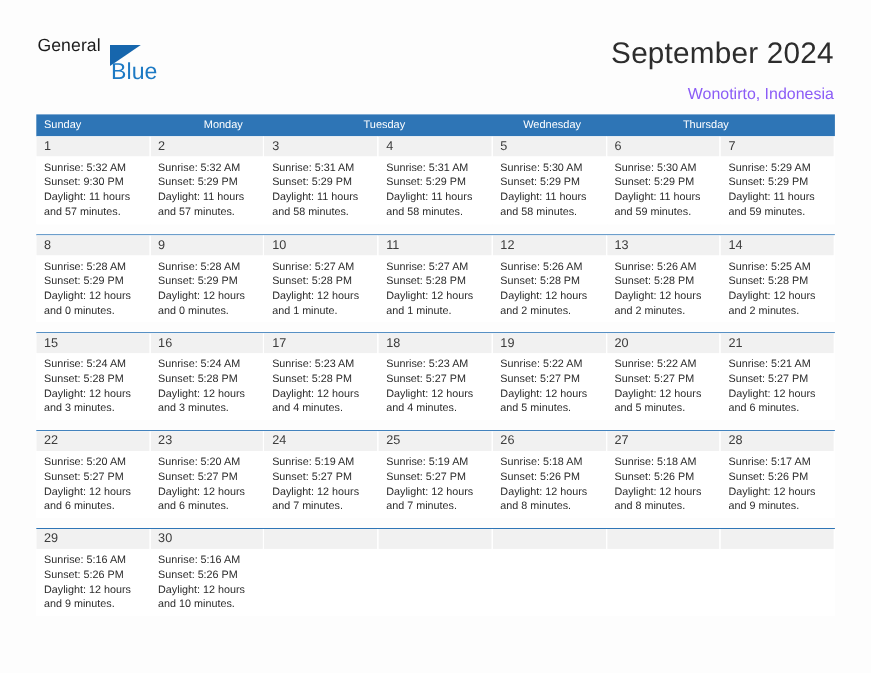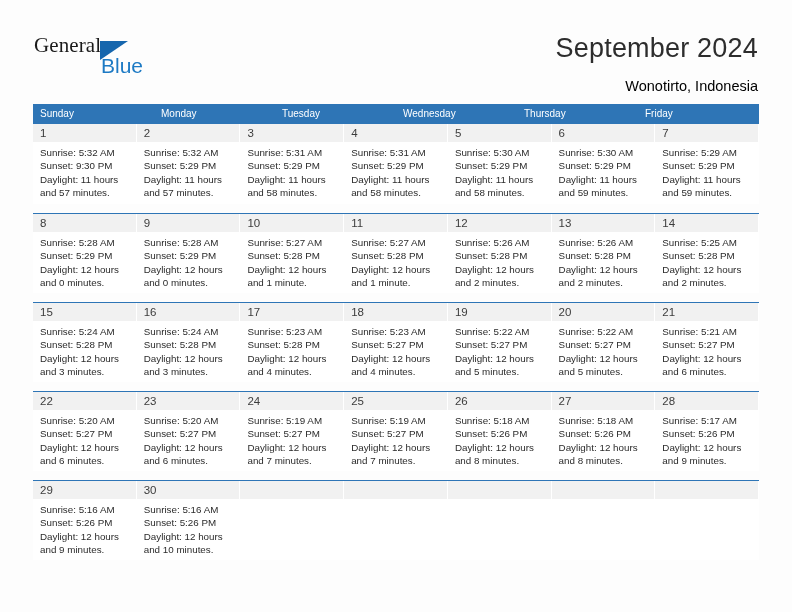--- a/index.html
+++ b/index.html
@@ -30,24 +30,24 @@
   .logo {
     position: absolute;
     left: 34px;
     top: 33px;
     width: 170px;
     height: 50px;
   }
   .logo-general {
     position: absolute;
     left: 0; top: 0;
-    font-size: 21px;
+    font-size: 16px;
     letter-spacing: .1px;
     color: #1b1b1b;
-    font-family: Liberation Serif, serif;
+    font-family: Liberation Sans, sans-serif;
   }
   .logo-blue {
     position: absolute;
     left: 27px;
     top: 21px;
     font-size: 21px;
     color: #1d7ac4;
     font-family: "Liberation Sans", sans-serif;
     margin-left: 40px;
   }
@@ -68,21 +68,21 @@
     color: #2d2d2d;
     text-align: left;
     letter-spacing: .2px;
     white-space: nowrap;
   }
   .subtitle {
     position: absolute;
     right: 34px;
     top: 78px;
     font-size: 14.5px;
-    color: #000000;
+    color: #8b5cf6;
     text-align: left;
     white-space: nowrap;
   }
 
   
   .cal {
     position: absolute;
     left: 33px;
     top: 104px;
     width: 726px;
@@ -151,21 +151,20 @@
     <div class="subtitle">Wonotirto, Indonesia</div>
   </div>
 
   <div class="cal">
     <div class="dow-row" id="dow-row">
         <div class="dow">Sunday</div>
         <div class="dow">Monday</div>
         <div class="dow">Tuesday</div>
         <div class="dow">Wednesday</div>
         <div class="dow">Thursday</div>
-        <div class="dow">Friday</div>
       </div>
     <div id="weeks-container">
         <div class="week first">
           <div class="cell">
             <div class="daynum">1</div>
             <div class="info">
               <div>Sunrise: 5:32 AM</div>
               <div>Sunset: 9:30 PM</div>
               <div>Daylight: 11 hours</div>
               <div>and 57 minutes.</div>

